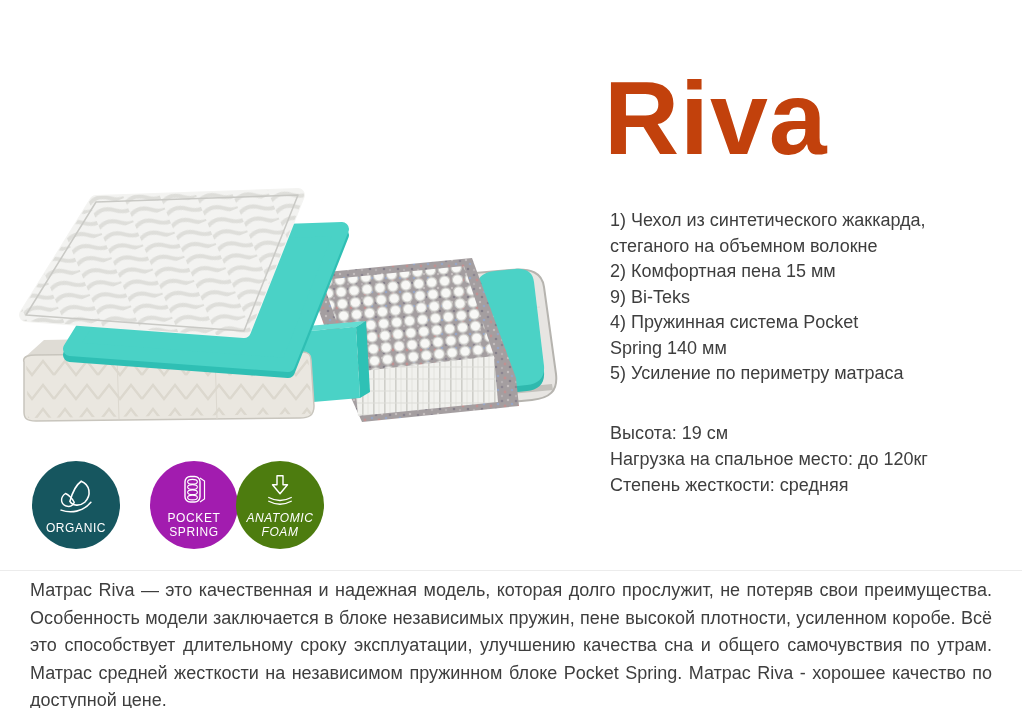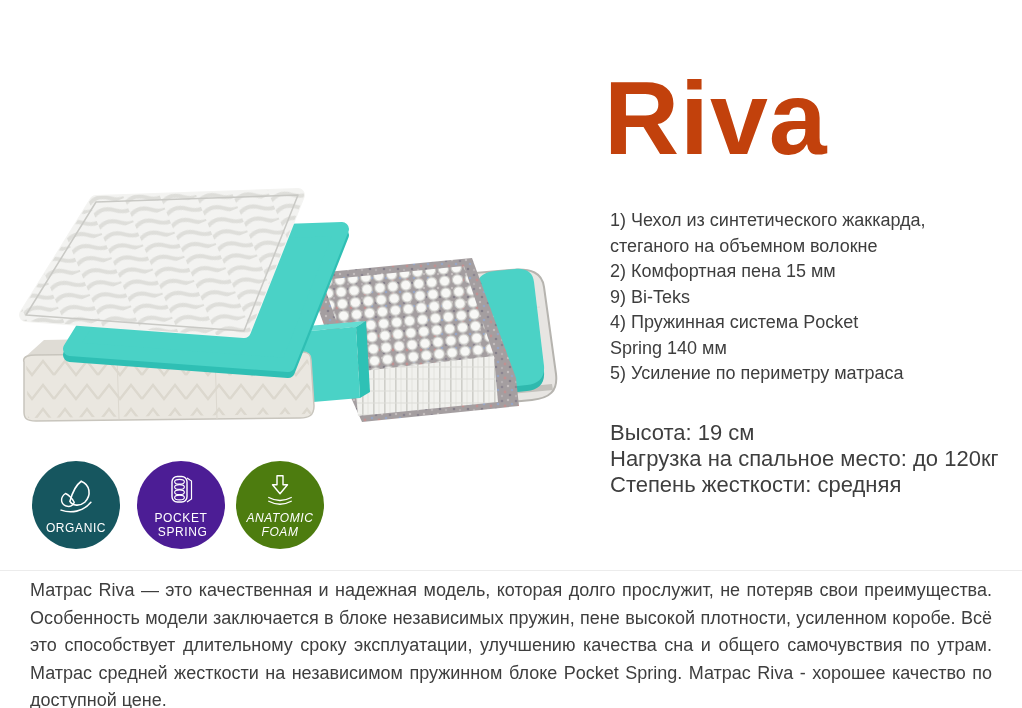--- a/index.html
+++ b/index.html
@@ -14,32 +14,32 @@
     color:#c2410c;letter-spacing:1px;
   }
   
   .features{
     position:absolute;left:610px;top:208px;width:380px;
     font-size:18px;line-height:25.5px;
   }
   .feature{white-space:pre-line;}
   .specs{
     position:absolute;left:610px;top:420px;width:390px;
-    font-size:22px;line-height:26px;
+    font-size:18px;line-height:26px;
   }
   
   .mattress{position:absolute;left:10px;top:188px;width:562px;height:248px;}
   
   .badge{
     position:absolute;top:461px;width:88px;height:88px;border-radius:50%;
     display:flex;flex-direction:column;align-items:center;justify-content:center;
     color:#ffffff;text-align:center;
   }
   .badge-organic{left:32px;background:#16565F;text-align:center;}
-  .badge-pocket{left:137px;background:#4c1d95;text-align:right;}
+  .badge-pocket{left:150px;background:#a21caf;}
   .badge-anatomic{left:236px;background:#4d7c0f;font-style:italic;}
   .badge svg{display:block;}
   .badge-label{
     font-size:12px;line-height:14px;letter-spacing:.6px;font-weight:normal;
     white-space:pre-line;margin-top:3px;
   }
   
   .divider{position:absolute;left:0;top:570px;width:1022px;height:1px;background:#ECECEC;}
   .description{
     position:absolute;left:30px;top:577px;width:962px;

